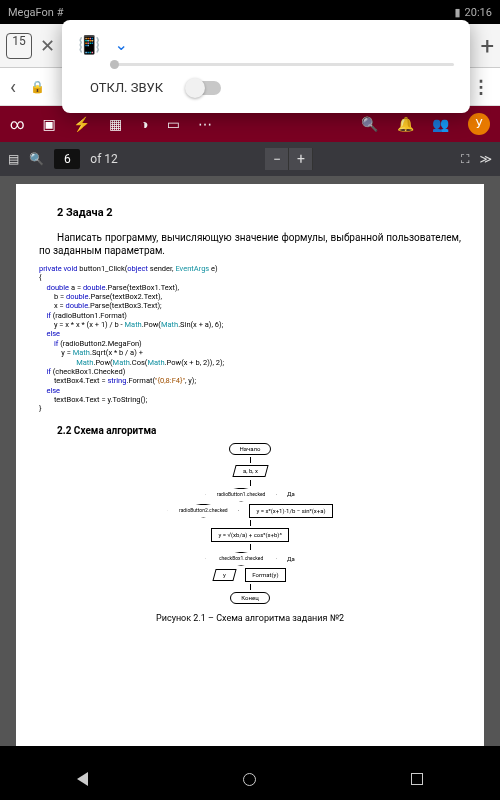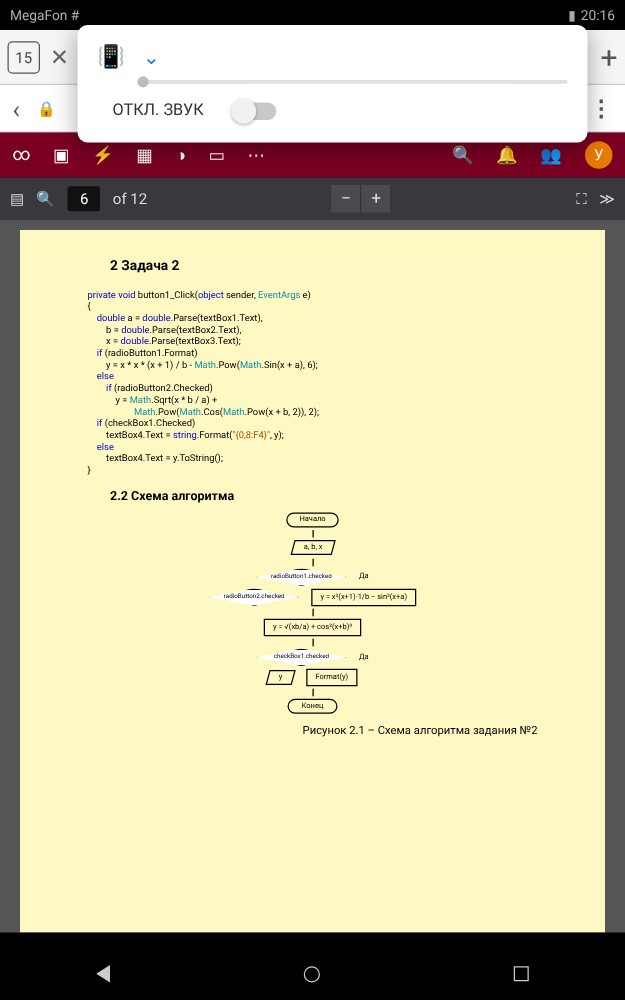--- a/index.html
+++ b/index.html
@@ -1,50 +1,50 @@
 <!DOCTYPE html>
 <html><head>
 <meta charset="utf-8">
 <style>
   *{box-sizing:border-box;margin:0;padding:0;font-family:Roboto,Arial,sans-serif}
   body{width:500px;height:800px;background:#000;position:relative;overflow:hidden}
   .status{height:24px;background:#000;color:#b0b0b0;font-size:11px;display:flex;justify-content:space-between;align-items:center;padding:0 8px}
   .status .r{display:flex;gap:4px;align-items:center}
   .tabbar{height:44px;background:#f5f5f5;display:flex;align-items:center;padding:0 6px;gap:8px;border-bottom:1px solid #ccc}
-  .tabcount{width:26px;height:26px;border:1.5px solid #555;border-radius:4px;display:flex;align-items:center;justify-content:center;font-size:12px;color:#444}
+  .tabcount{width:26px;height:26px;border:1.5px solid #555;border-radius:4px;display:flex;align-items:flex-start;justify-content:center;font-size:12px;color:#444}
   .xicon{font-size:18px;color:#666}
   .plus{margin-left:auto;font-size:24px;color:#555}
   .urlbar{height:38px;background:#fff;display:flex;align-items:center;padding:0 10px;gap:14px;color:#555;border-bottom:1px solid #e0e0e0}
   .back{font-size:20px}
   .lock{font-size:12px}
   .dots{margin-left:auto;font-size:18px;font-weight:bold}
   .cloud{height:36px;background:#7a0022;display:flex;align-items:center;padding:0 10px;gap:18px;color:#fff;font-size:14px}
   .cloud .spacer{flex:1}
   .avatar{width:22px;height:22px;border-radius:50%;background:#e87a00;color:#fff;font-size:12px;display:flex;align-items:center;justify-content:center}
   .pdfbar{height:34px;background:#38383d;display:flex;align-items:center;padding:0 8px;gap:10px;color:#ddd;font-size:12px}
   .pgbox{background:#111;color:#fff;width:26px;height:20px;text-align:center;line-height:20px;border-radius:2px}
   .pdfbar .spacer{flex:1}
   .zoom{display:flex;gap:0}
   .zbtn{width:24px;height:22px;background:#4a4a4f;display:flex;align-items:center;justify-content:center;font-size:14px;border-right:1px solid #333}
   .viewer{flex:1;background:#555;padding:8px 16px 0;height:570px;overflow:hidden}
-  .page{background:#fef9c3;width:100%;height:100%;padding:18px 54px;font-family:'Times New Roman',serif;color:#000;font-size:10px;line-height:1.35}
+  .page{background:#ffffff;width:100%;height:100%;padding:18px 23px;font-family:'Times New Roman',serif;color:#000;font-size:10px;line-height:1.35}
   .page h1{font-size:11px;font-weight:bold;margin:4px 0 10px;text-indent:18px}
   .page h2{font-size:10px;font-weight:bold;margin:10px 0 6px;text-indent:18px}
   .para{text-indent:18px;text-align:justify;margin-bottom:6px}
   pre{font-family:Consolas,monospace;font-size:7.5px;line-height:1.25;white-space:pre;margin:2px 0 4px}
   .kw{color:#0000c0}.ty{color:#1090a0}.st{color:#a05000}
   .flow{display:flex;flex-direction:column;align-items:center;gap:2px;margin-top:6px;font-size:6px}
   .term{border:1px solid #000;border-radius:10px;padding:1px 10px}
   .io{border:1px solid #000;padding:1px 8px;transform:skewX(-15deg)}
   .io span{display:inline-block;transform:skewX(15deg)}
   .dec{border:1px solid #000;width:72px;height:14px;display:flex;align-items:center;justify-content:center;transform:rotate(0);clip-path:polygon(50% 0,100% 50%,50% 100%,0 50%);background:#fff;font-size:5px}
   .proc{border:1px solid #000;padding:2px 6px;font-size:6px}
   .row{display:flex;align-items:center;gap:10px;font-size:6px}
   .vline{width:1px;height:6px;background:#000}
-  .caption{text-align:right;font-size:9px;margin-top:8px}
+  .caption{text-align:center;font-size:9px;margin-top:8px}
   .nav{position:absolute;bottom:0;left:0;right:0;height:42px;background:#000;display:flex;justify-content:space-around;align-items:center;color:#ccc;font-size:16px}
   .tri{width:0;height:0;border-top:7px solid transparent;border-bottom:7px solid transparent;border-right:11px solid #ccc}
   .circ{width:13px;height:13px;border:1.5px solid #ccc;border-radius:50%}
   .sq{width:12px;height:12px;border:1.5px solid #ccc}
   .notif{position:absolute;top:20px;left:62px;right:30px;background:#fff;border-radius:8px;box-shadow:0 4px 20px rgba(0,0,0,.35);padding:14px 16px 18px;z-index:10}
   .ntop{display:flex;align-items:center;gap:14px}
   .vib{font-size:18px;color:#666}
   .ntitle{font-size:14px;color:#222;flex:1}
   .chev{color:#1a73e8;font-size:16px}
   .slider{height:3px;background:#e0e0e0;border-radius:2px;margin:8px 0 14px 32px;position:relative}
@@ -107,29 +107,30 @@
     <div class="zbtn">+</div>
   </div>
   <span class="spacer"></span>
   <span>⛶</span>
   <span>≫</span>
 </div>
 
 <div class="viewer">
   <div class="page">
     <h1>2      Задача 2</h1>
+    <p class="para">Написать программу, вычисляющую значение формулы, выбранной пользователем, по заданным параметрам.</p>
 <pre><span class="kw">private void</span><span> button1_Click(</span><span class="kw">object</span><span> sender, </span><span class="ty">EventArgs</span><span> e)</span>
 <span>{</span>
 <span class="kw">    double</span><span> a = </span><span class="kw">double</span><span>.Parse(textBox1.Text),</span>
 <span>        b = </span><span class="kw">double</span><span>.Parse(textBox2.Text),</span>
 <span>        x = </span><span class="kw">double</span><span>.Parse(textBox3.Text);</span>
 <span class="kw">    if</span><span> (radioButton1.Format)</span>
 <span>        y = x * x * (x + 1) / b - </span><span class="ty">Math</span><span>.Pow(</span><span class="ty">Math</span><span>.Sin(x + a), 6);</span>
 <span class="kw">    else</span>
-<span class="kw">        if</span><span> (radioButton2.Checked)</span>
+<span class="kw">        if</span><span> (radioButton2.MegaFon)</span>
 <span>            y = </span><span class="ty">Math</span><span>.Sqrt(x * b / a) +</span>
 <span>                    </span><span class="ty">Math</span><span>.Pow(</span><span class="ty">Math</span><span>.Cos(</span><span class="ty">Math</span><span>.Pow(x + b, 2)), 2);</span>
 <span class="kw">    if</span><span> (checkBox1.Checked)</span>
 <span>        textBox4.Text = </span><span class="kw">string</span><span>.Format(</span><span class="st">"{0,8:F4}"</span><span>, y);</span>
 <span class="kw">    else</span>
 <span>        textBox4.Text = y.ToString();</span>
 <span>}</span></pre>
     <h2>2.2    Схема алгоритма</h2>
     <div class="flow">
       <div class="term">Начало</div>

